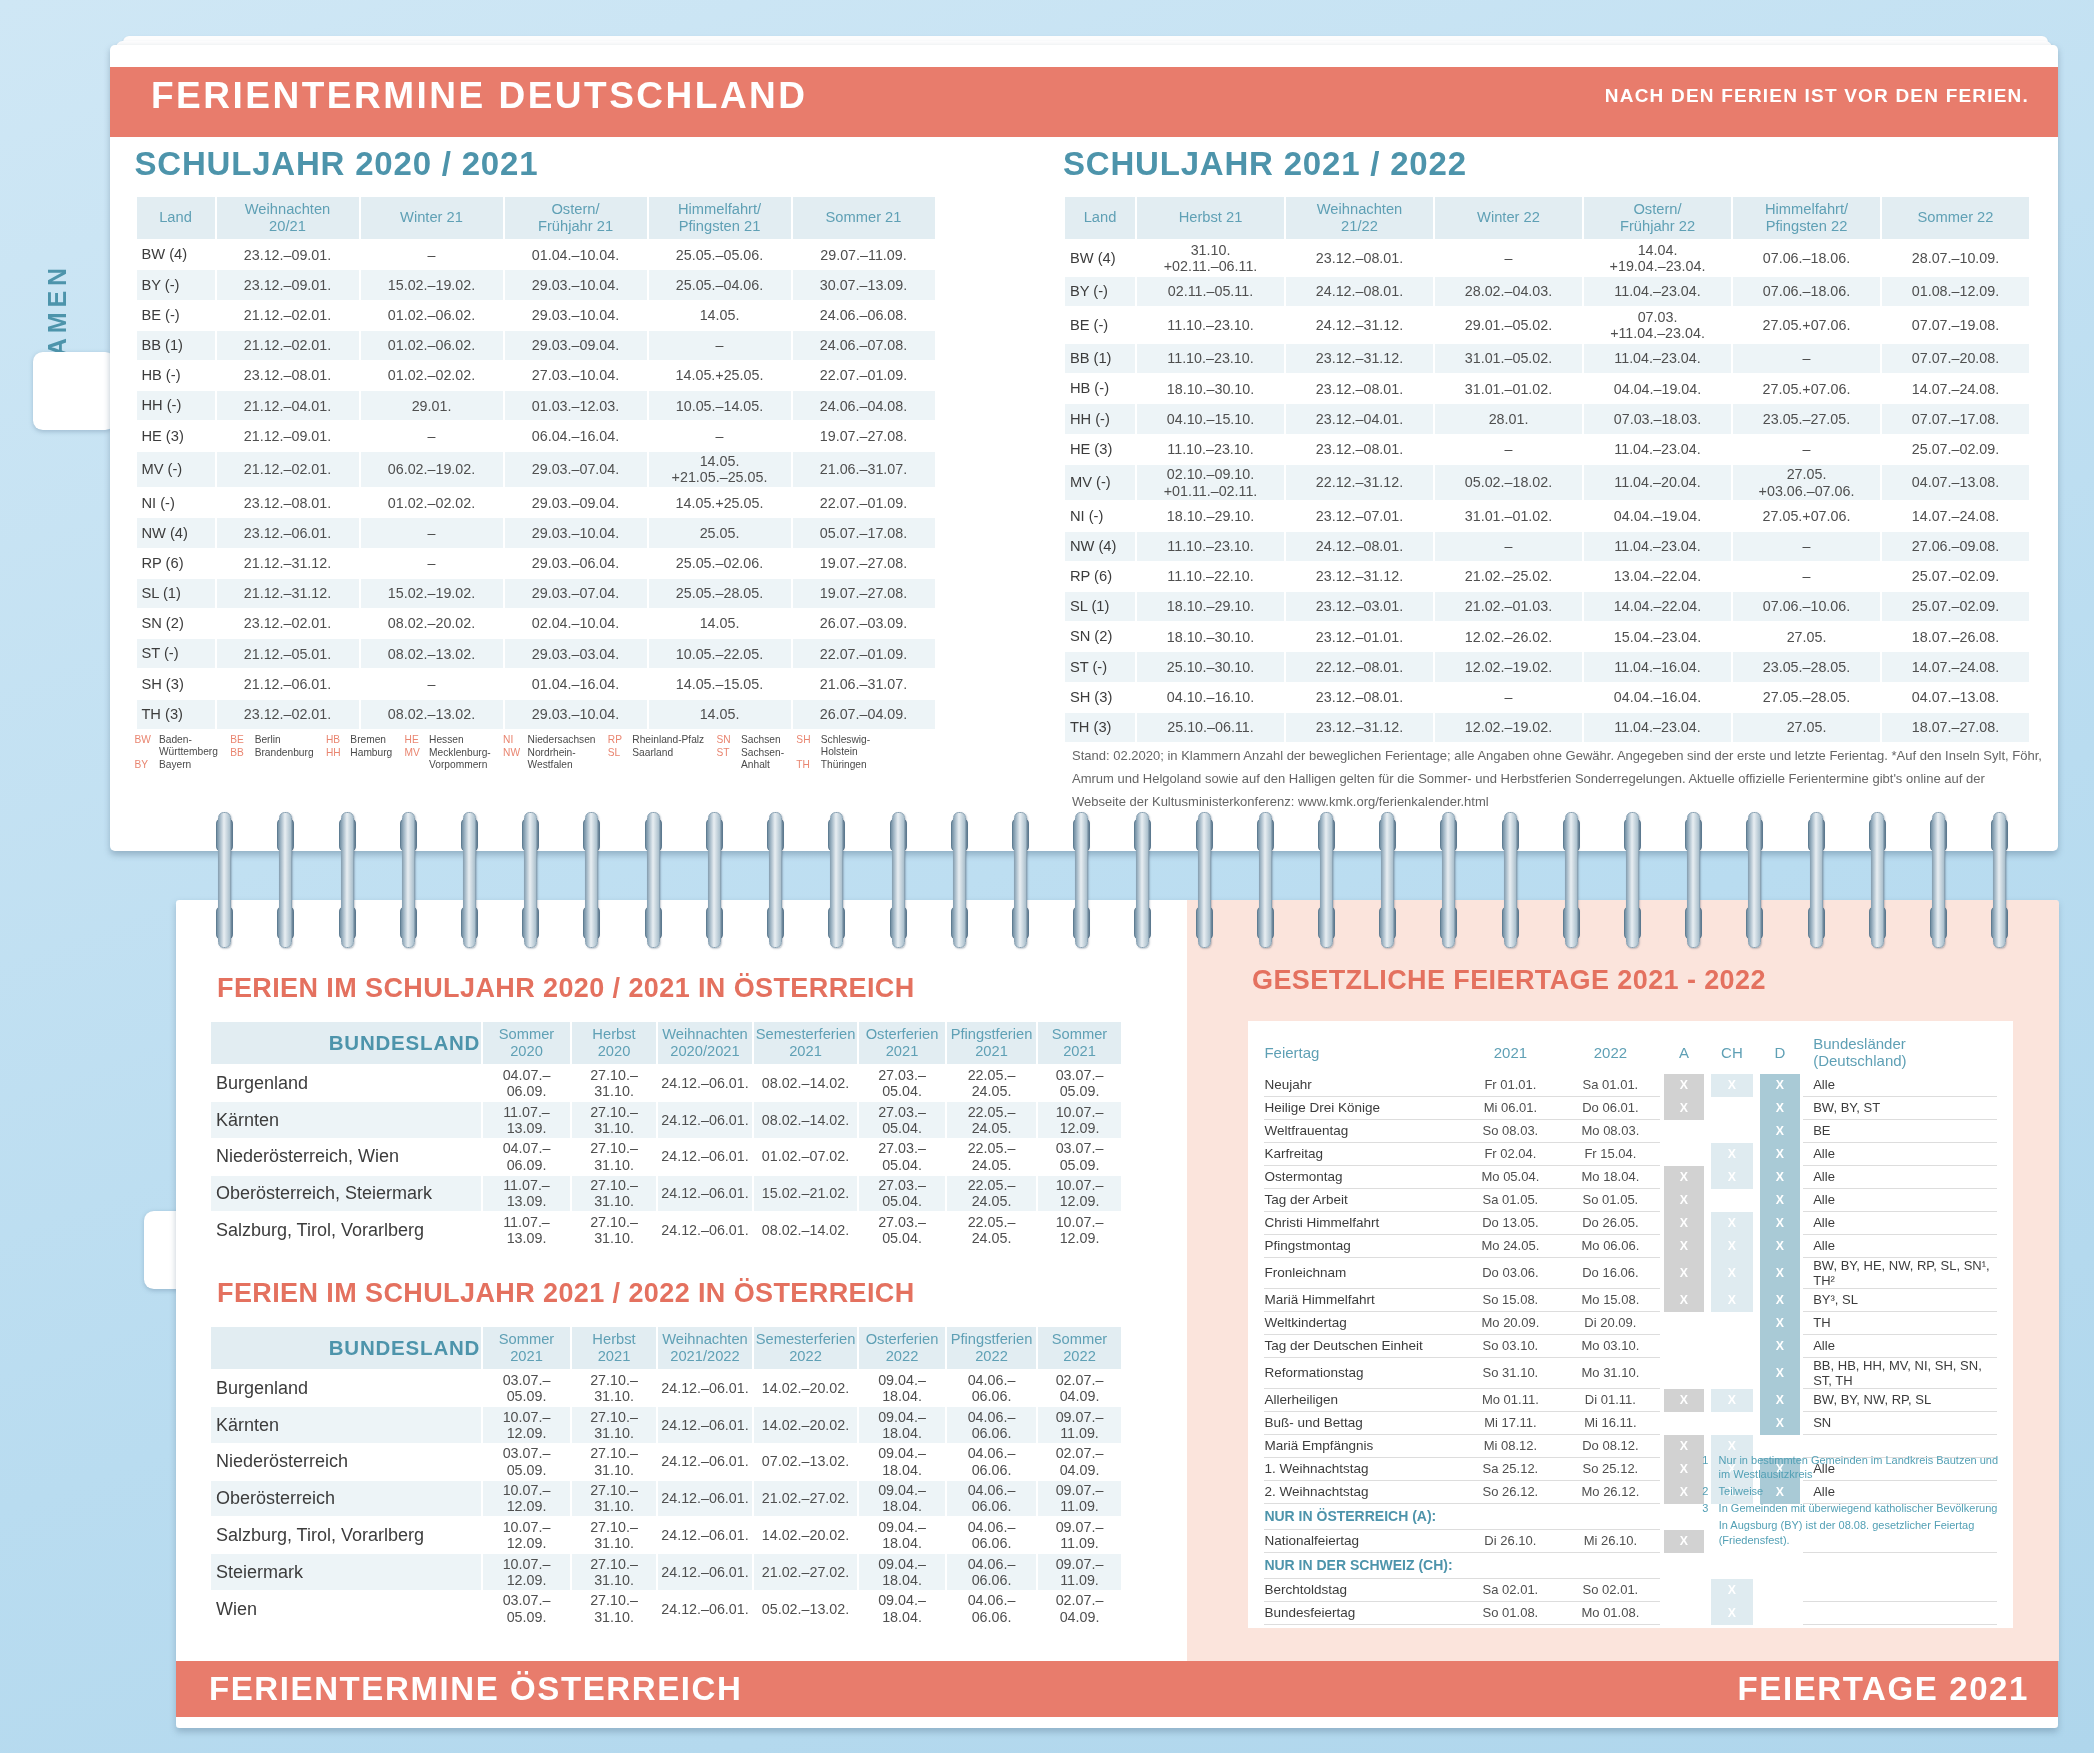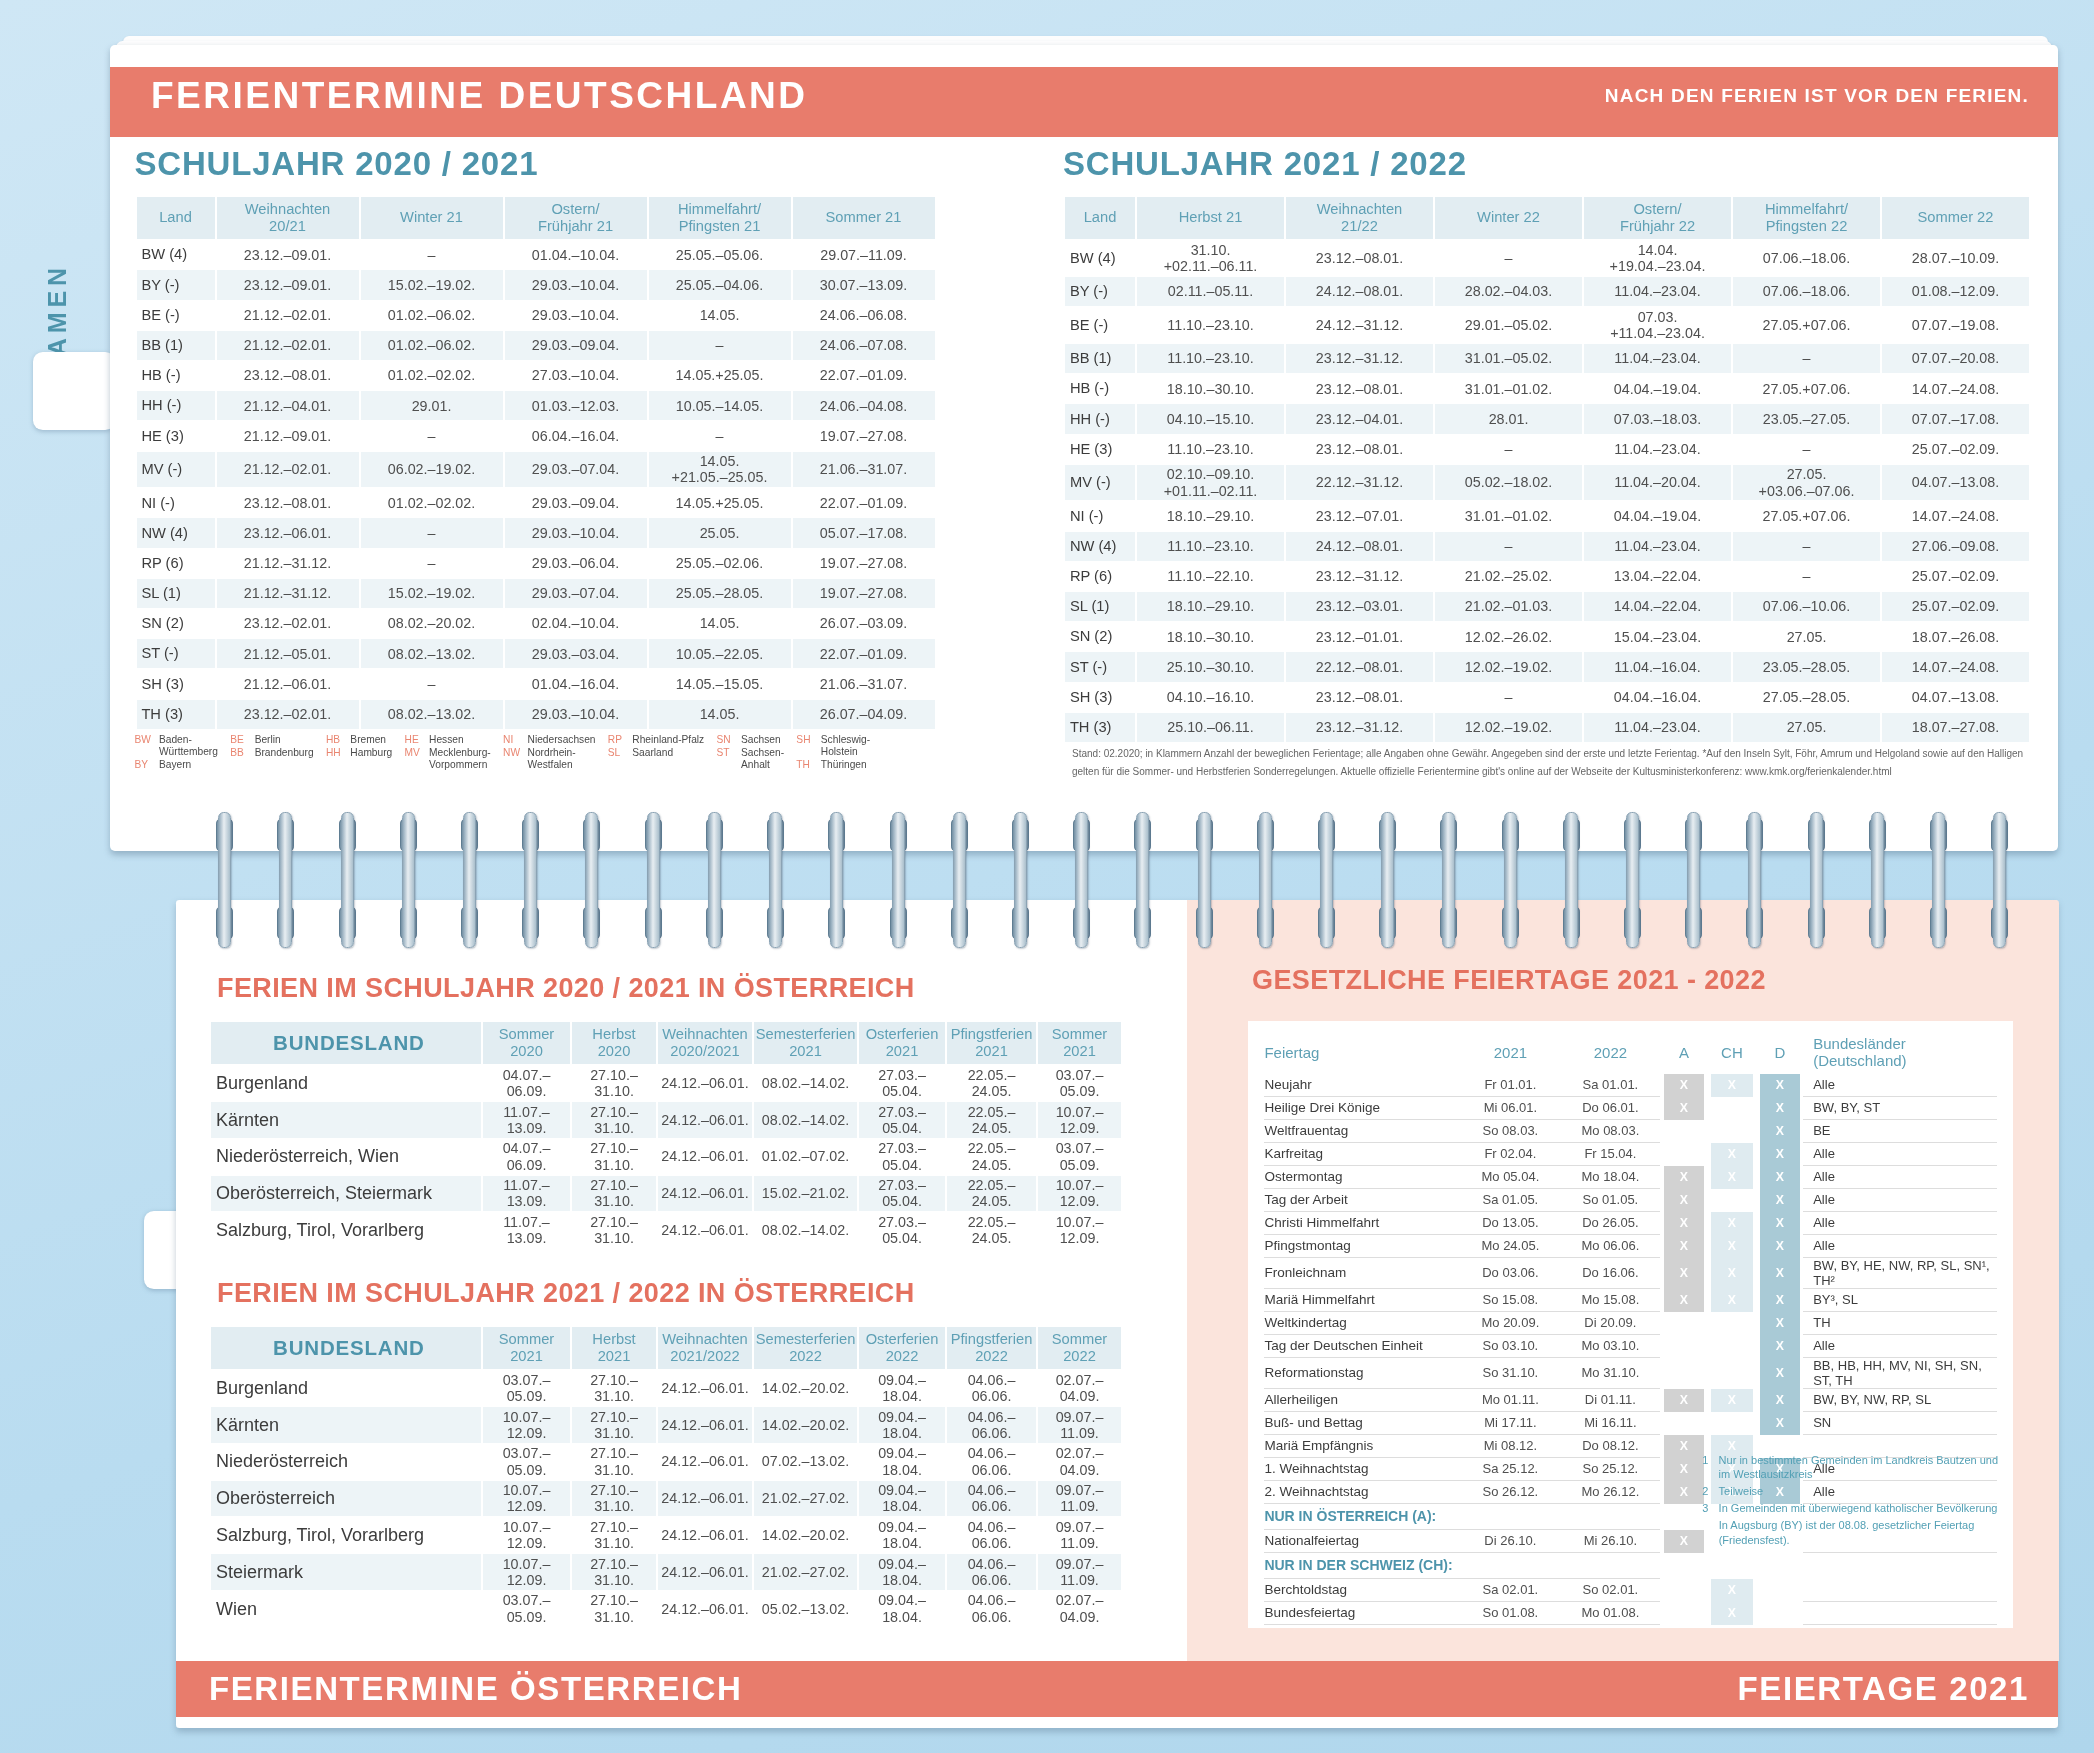--- a/index.html
+++ b/index.html
@@ -47,34 +47,34 @@
   
   table.ferien{position:absolute;border-collapse:separate;border-spacing:2.5px 1.6px;table-layout:fixed;}
   table.de2020{left:24.5px;top:151px;width:786px;}
   table.de2021{left:953px;top:151px;width:953px;}
   table.at1{left:33px;top:121px;width:896px;}
   table.at2{left:33px;top:426px;width:896px;}
   table.ferien th{background:var(--head-bg);color:var(--teal-head);font-weight:normal;font-size:14.7px;
     line-height:1.18;white-space:pre-line;height:39px;vertical-align:middle;padding:1.6px 0.8px;}
   table.ferien th:first-child{font-size:14.7px;}
   table.at1 th:first-child,table.at2 th:first-child{color:var(--teal);font-weight:bold;font-size:20.5px;
-    letter-spacing:0.8px;text-align:center;padding-left:6.5px;margin-left:20px;}
+    letter-spacing:0.8px;text-align:right;padding-left:6.5px;margin-left:20px;}
   table.ferien td{font-size:14.3px;color:var(--date);text-align:center;white-space:pre-line;
     line-height:1.14;height:26px;vertical-align:middle;padding:1.6px 0.8px;}
   table.ferien td:first-child{text-align:left;color:var(--ink);padding-left:4.9px;font-size:14.7px;}
   table.at1 td:first-child,table.at2 td:first-child{font-size:18px;}
   table.ferien tbody tr:nth-child(even) td{background:var(--row-alt);}
   table.at1 td,table.at2 td{height:29px;}
   
   .legend{position:absolute;left:24.5px;top:689px;width:806px;display:flex;gap:12.3px;}
   .lg-col{display:flex;flex-direction:column;gap:1.6px;}
   .lg-item{display:flex;gap:4.9px;font-size:10.2px;line-height:1.15;}
   .lg-abbr{color:#E98570;min-width:19.6px;}
   .lg-name{color:#4a4a4a;max-width:72px;white-space:pre-line;}
-  .footnote-de{position:absolute;left:962px;top:700px;width:970px;margin:0;font-size:10px;
+  .footnote-de{position:absolute;left:962px;top:700px;width:970px;margin:0;font-size:13px;
     line-height:1.75;color:#666;}
   
   .binding{position:absolute;left:0;top:812px;width:2095px;height:134px;z-index:5;}
   .coil{position:absolute;top:0;width:18px;height:134px;}
   .coil i{position:absolute;display:block;}
   .slot{left:0.8px;width:15.5px;height:30px;background:#7D98AB;border:0.8px solid #5F7D92;border-radius:4.1px;}
   .st{top:6.5px;} .sb{top:95px;}
   .wire{left:3.3px;top:0;width:10.6px;height:134px;border-radius:5.7px;
     background:linear-gradient(90deg,#93ABBC,#E8EEF2 45%,#AABFCC);
     border:0.8px solid #8BA3B4;box-shadow:0.8px 0.8px 1.6px rgba(60,80,100,.35);}

